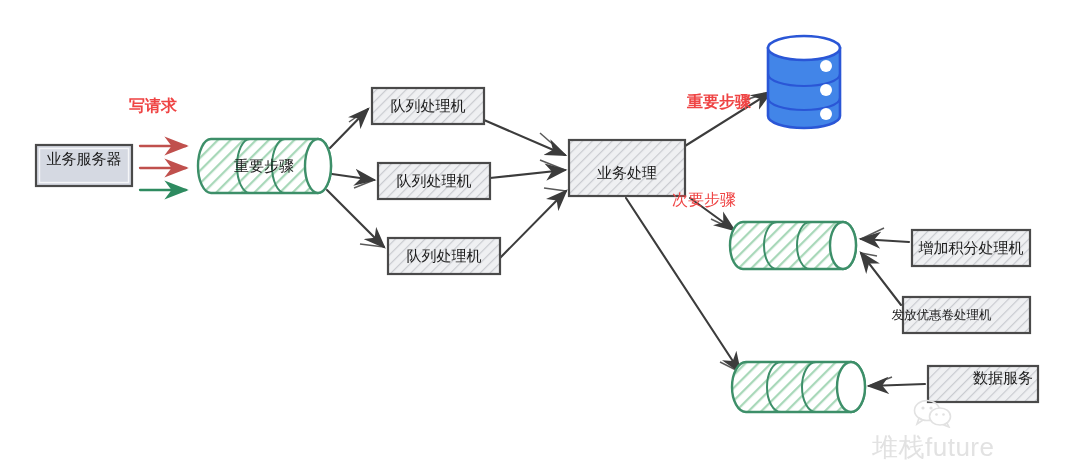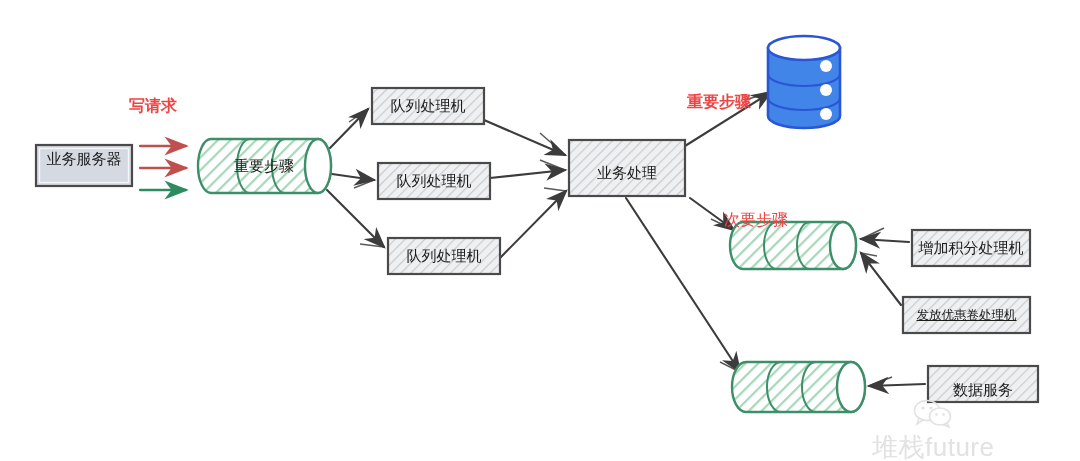--- a/index.html
+++ b/index.html
@@ -192,29 +192,29 @@
   <div class="node-label" style="left:372px;top:88px;width:112px;height:36px;">队列处理机</div>
 
   <div class="node-label" style="left:378px;top:163px;width:112px;height:36px;">队列处理机</div>
 
   <div class="node-label" style="left:388px;top:238px;width:112px;height:36px;">队列处理机</div>
 
   <div class="node-label" style="left:569px;top:140px;width:116px;height:67px;">业务处理</div>
 
   <div class="node-label" style="left:912px;top:230px;width:118px;height:36px;">增加积分处理机</div>
 
-  <div class="node-label" style="left:903px;top:297px;width:127px;height:36px;font-size:12.5px;text-decoration:underline;">发放优惠卷处理机</div>
-
-  <div class="node-label" style="left:928px;top:366px;width:110px;height:48px;">数据服务</div>
+  <div class="node-label" style="left:878px;top:297px;width:127px;height:36px;font-size:12.5px;">发放优惠卷处理机</div>
+
+  <div class="node-label" style="left:928px;top:354px;width:110px;height:48px;padding-left:20px;">数据服务</div>
 
   <div class="edge-label" style="left:129px;top:96px;">写请求</div>
 
   <div class="edge-label" style="left:687px;top:92px;">重要步骤</div>
 
-  <div class="edge-label" style="left:724px;top:190px;font-weight:400;margin-top:20px;">次要步骤</div>
+  <div class="edge-label" style="left:672px;top:190px;font-weight:400;">次要步骤</div>
 
   <div class="wm">
     <span>
       <svg width="40" height="30" viewBox="0 0 40 30">
         <ellipse cx="14" cy="12.5" rx="12.5" ry="10" fill="none" stroke="#e2e2e2" stroke-width="1.6"></ellipse>
         <path d="M6,20 L4,26 L10,22 Z" fill="none" stroke="#e2e2e2" stroke-width="1.6"></path>
         <ellipse cx="27" cy="18.5" rx="10.5" ry="8.5" fill="#ffffff" stroke="#e2e2e2" stroke-width="1.6"></ellipse>
         <path d="M34,25 L36,29 L31,27 Z" fill="#ffffff" stroke="#e2e2e2" stroke-width="1.6"></path>
         <circle cx="10" cy="10" r="1.6" fill="#e2e2e2"></circle>
         <circle cx="18" cy="10" r="1.6" fill="#e2e2e2"></circle>

